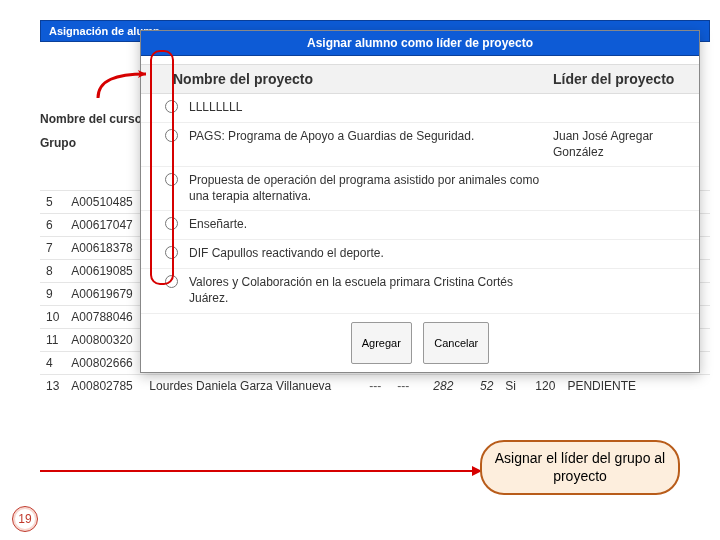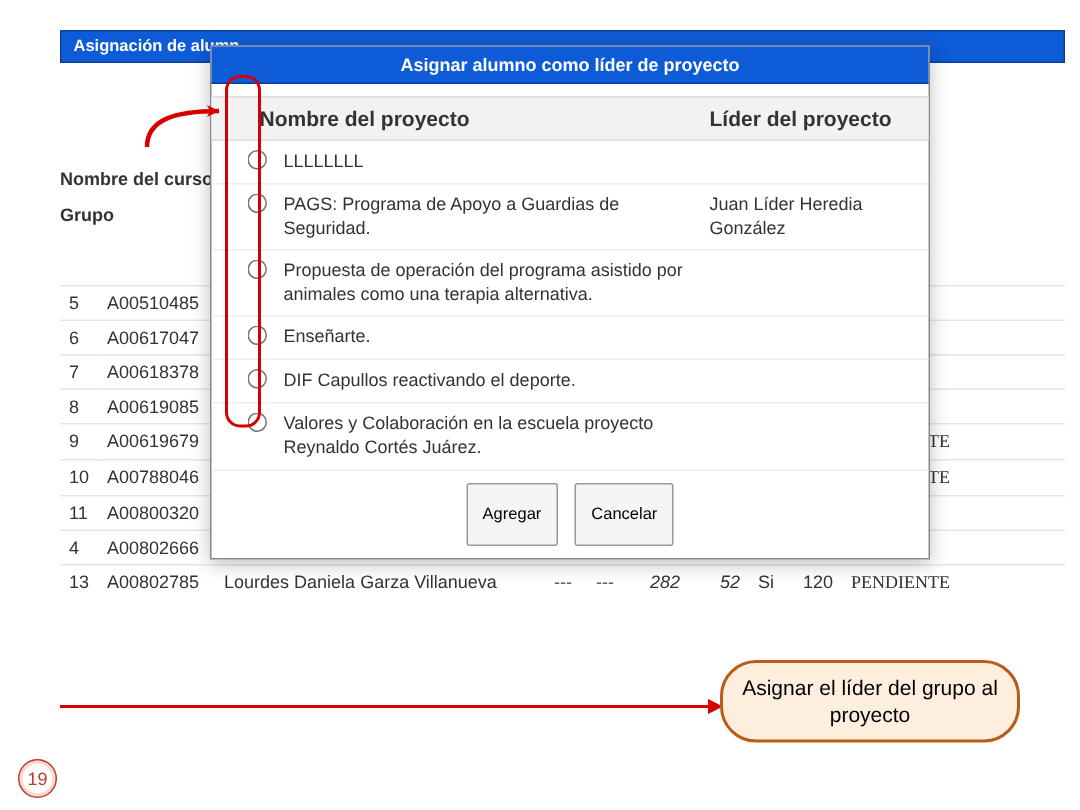--- a/index.html
+++ b/index.html
@@ -53,27 +53,27 @@
     color: #333;
     vertical-align: top;
   }
   .back-table td.idx { width: 22px; }
   .back-table td.mat { width: 78px; }
   .back-table td.name { width: 220px; }
   .back-table td.dash { width: 28px; color: #555; }
   .back-table td.num { width: 40px; text-align: right; font-style: italic; }
   .back-table td.si { width: 30px; }
   .back-table td.val { width: 32px; }
-  .back-table td.status { font-weight: normal; font-family: Liberation Serif, serif; }
+  .back-table td.status { font-weight: normal; }
   
   .modal {
     position: absolute;
     top: 30px;
     left: 140px;
-    width: 480px;
+    width: 560px;
     background: #fff;
     border: 1px solid #888;
     box-shadow: 0 3px 12px rgba(0,0,0,0.25);
   }
   .modal-header {
     background: #0d5bd6;
     color: #fff;
     text-align: center;
     padding: 5px;
     font-size: 12px;
@@ -325,40 +325,40 @@
   </div>
   <div class="modal-body" id="modal-rows">
       <div class="modal-row">
         <div class="cell-radio"><input type="radio" name="proj" style=""></div>
         <div class="cell-proj">LLLLLLLL</div>
         <div class="cell-lead"></div>
       </div>
       <div class="modal-row">
         <div class="cell-radio"><input type="radio" name="proj" style=""></div>
         <div class="cell-proj">PAGS: Programa de Apoyo a Guardias de Seguridad.</div>
-        <div class="cell-lead">Juan Líder Heredia González</div>
+        <div class="cell-lead">Juan José Agregar González</div>
       </div>
       <div class="modal-row">
         <div class="cell-radio"><input type="radio" name="proj" style=""></div>
         <div class="cell-proj">Propuesta de operación del programa asistido por animales como una terapia alternativa.</div>
         <div class="cell-lead"></div>
       </div>
       <div class="modal-row">
         <div class="cell-radio"><input type="radio" name="proj" style=""></div>
         <div class="cell-proj">Enseñarte.</div>
         <div class="cell-lead"></div>
       </div>
       <div class="modal-row">
         <div class="cell-radio"><input type="radio" name="proj" style=""></div>
         <div class="cell-proj">DIF Capullos reactivando el deporte.</div>
         <div class="cell-lead"></div>
       </div>
       <div class="modal-row">
         <div class="cell-radio"><input type="radio" name="proj" style=""></div>
-        <div class="cell-proj">Valores y Colaboración en la escuela proyecto Reynaldo Cortés Juárez.</div>
+        <div class="cell-proj">Valores y Colaboración en la escuela primara Cristina Cortés Juárez.</div>
         <div class="cell-lead"></div>
       </div>
     </div>
   <div class="modal-footer">
     <button>Agregar</button>
     <button>Cancelar</button>
   </div>
 </div>
 
 <div class="red-box"></div>

